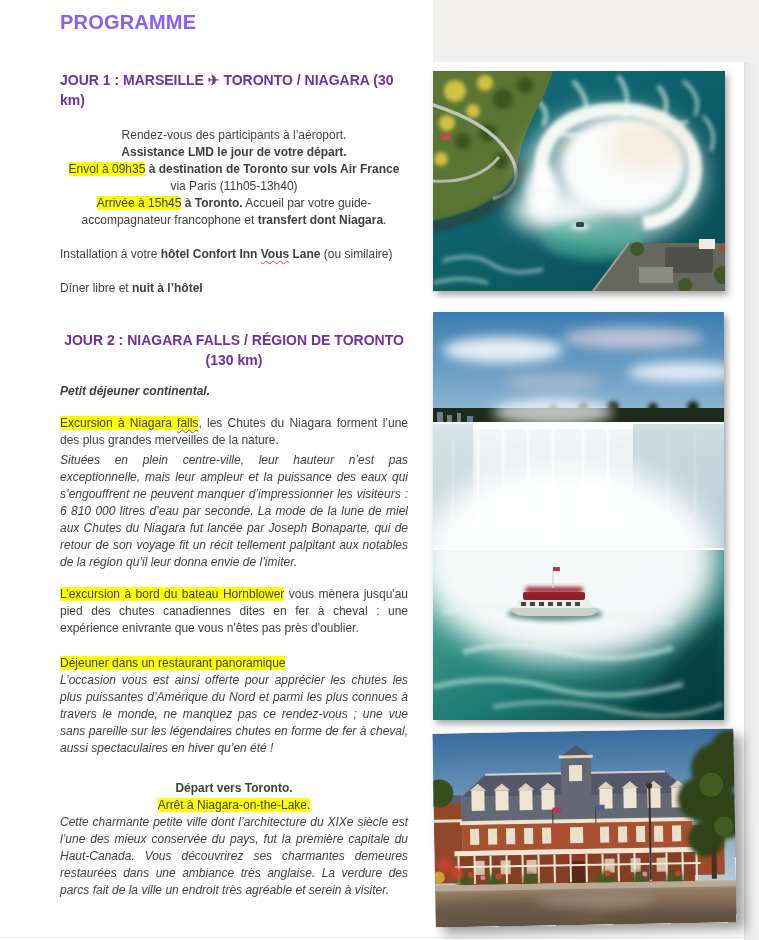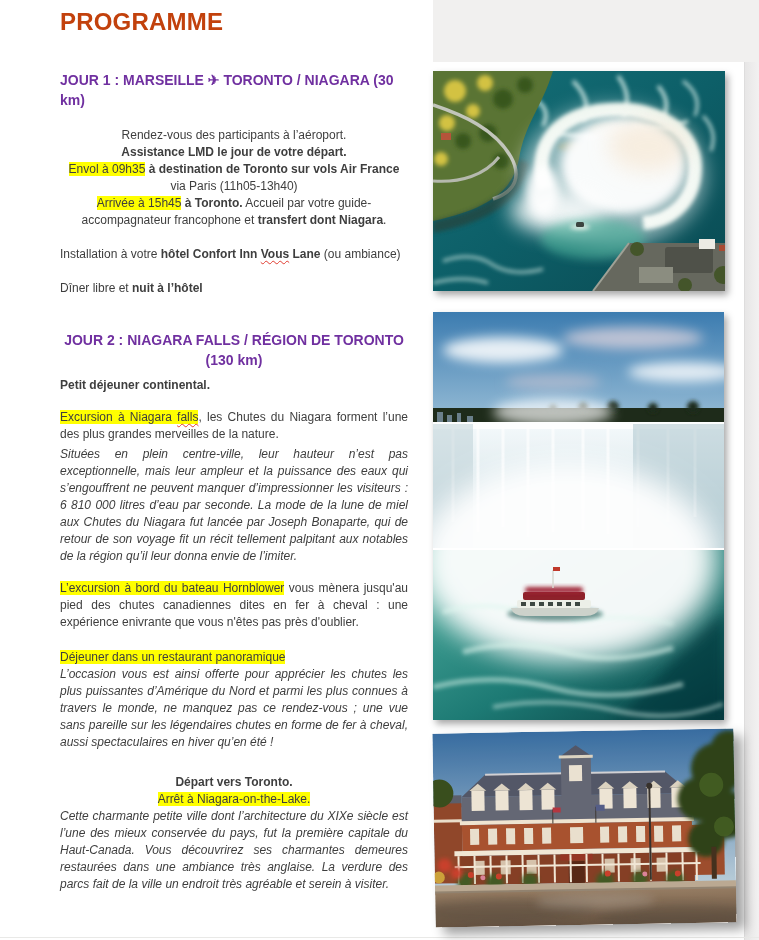--- a/index.html
+++ b/index.html
@@ -10,34 +10,34 @@
     color:#3e3e3e;
   }
   
   .right-strip{position:absolute;left:744px;top:0;width:15px;height:940px;
     background:linear-gradient(to right,#e7e6e6,#f3f2f2);border-left:1px solid #dedddd;}
   .top-gray{position:absolute;left:433px;top:0;width:326px;height:62px;background:#f1f0ef;}
   .bottom-line{position:absolute;left:0;top:937px;width:759px;height:1px;background:#e9e9e7;}
 
   
   .text-col{position:absolute;left:60px;top:9px;width:348px;}
-  .title{font-size:24px;font-weight:bold;color:#c2410c;line-height:26px;margin:0;letter-spacing:.2px;}
+  .title{font-size:20px;font-weight:bold;color:#8b5cf6;line-height:26px;margin:0;letter-spacing:.2px;}
   .jour{color:#7030a0;font-weight:bold;font-size:14px;line-height:20px;margin:0;text-align:left;}
   .h1{margin-top:35px;}
   .h2{margin-top:33px;}
   .para{font-size:12px;line-height:17px;margin:0;text-align:justify;}
   .b{font-weight:bold;}
   .i{font-style:italic;}
   .hl{background:#ffff00;font-weight:normal;}
   .sp{text-decoration:underline;text-decoration-style:wavy;text-decoration-color:#e03c31;
       text-decoration-thickness:1px;text-underline-offset:2px;}
   .blk{display:block;text-align:center;}
   .mt-p1{margin-top:17px;}
   .mt-gap{margin-top:17px;}
-  .mt-petit{margin-top:7px;}
+  .mt-petit{margin-top:13px;font-style:italic;}
   .mt-exc{margin-top:15px;}
   .mt-sit{margin-top:3px;}
   .mt-horn{margin-top:15px;}
   .mt-dej{margin-top:18px;}
   .mt-dep{margin-top:23px;}
 
   
   figure{margin:0;padding:0;}
   .photo{position:absolute;overflow:hidden;}
   .photo svg{display:block;width:100%;height:100%;}
@@ -59,21 +59,21 @@
 
   <h2 class="jour h1">JOUR 1 : MARSEILLE ✈ TORONTO / NIAGARA (30 km)</h2>
 
   <p class="para mt-p1">
       <span class="blk">Rendez-vous des participants à l’aéroport.</span>
       <span class="blk b">Assistance LMD le jour de votre départ.</span>
       <span class="blk"><span class="hl">Envol à 09h35</span><span class="b"> à destination de Toronto sur vols Air France </span><span>via Paris (11h05-13h40)</span></span>
       <span class="blk"><span class="hl">Arrivée à 15h45</span><span class="b"> à Toronto.</span><span> Accueil par votre guide-accompagnateur francophone et </span><span class="b">transfert dont Niagara</span><span>.</span></span>
     </p>
 
-  <p class="para mt-gap"><span>Installation à votre </span><span class="b">hôtel Confort Inn </span><span class="b sp">Vous</span><span class="b"> Lane</span><span> (ou ambiance)</span></p>
+  <p class="para mt-gap"><span>Installation à votre </span><span class="b">hôtel Confort Inn </span><span class="b sp">Vous</span><span class="b"> Lane</span><span> (ou similaire)</span></p>
 
   <p class="para mt-gap"><span>Dîner libre et </span><span class="b">nuit à l’hôtel</span></p>
 
   <h2 class="jour h2">
       <span class="blk">JOUR 2 : NIAGARA FALLS / RÉGION DE TORONTO</span>
       <span class="blk">(130 km)</span>
     </h2>
 
   <p class="para b mt-petit">Petit déjeuner continental.</p>
 

